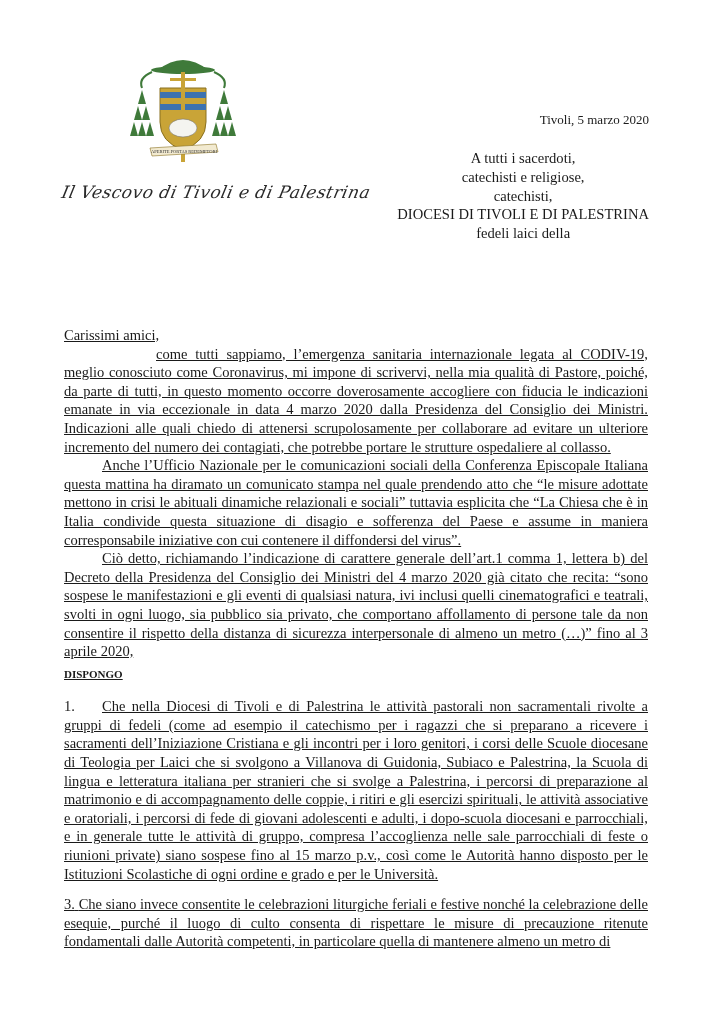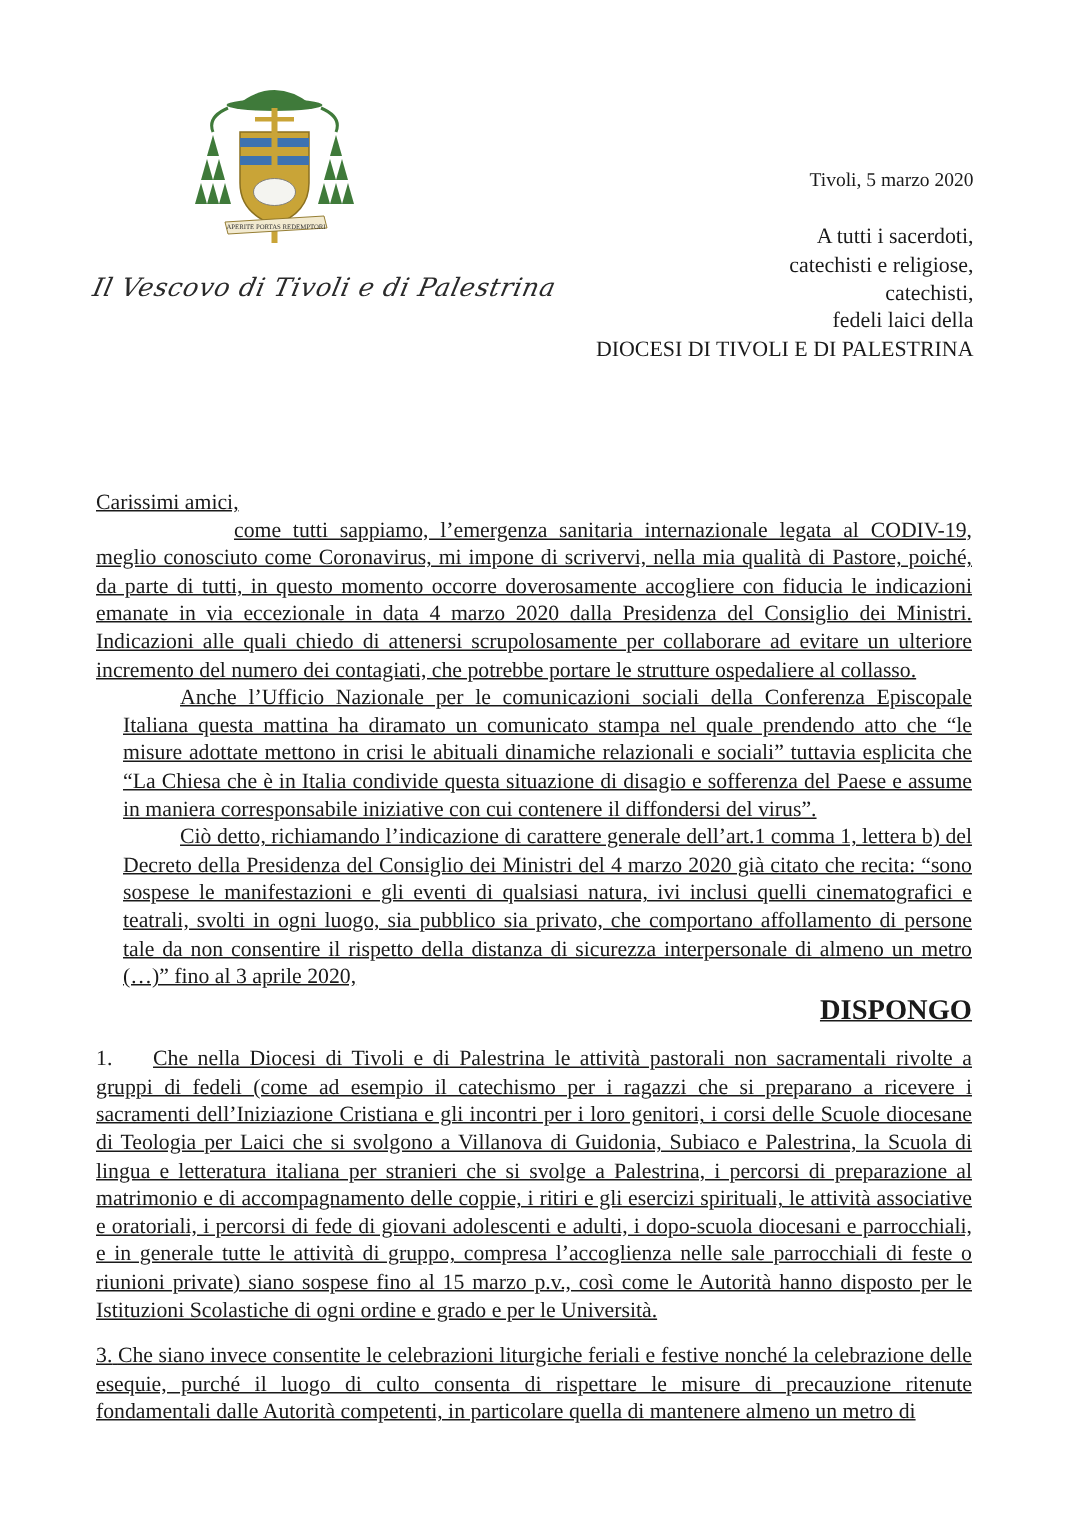--- a/index.html
+++ b/index.html
@@ -2,26 +2,26 @@
 <html><head>
 <meta charset="utf-8">
 <style>
   html, body { margin:0; padding:0; background:#ffffff; }
   body { width:725px; height:1024px; position:relative; overflow:hidden;
          font-family:"Liberation Serif","DejaVu Serif",serif; color:#1a1a1a; }
   .crest { position:absolute; left:128px; top:48px; width:110px; height:120px; }
   .signature-script { position:absolute; left:62px; top:182px; font-family:"DejaVu Serif",serif;
          font-style:italic; font-size:17px; color:#2a2a2a; letter-spacing:0.5px; transform:skewX(-12deg); }
   .date { position:absolute; right:76px; top:80px; font-size:13px;margin-top:32px; }
-  .recipients { position:absolute; right:76px; top:149px; text-align:right; font-size:14.6px; line-height:18.8px; }
+  .recipients { position:absolute; right:76px; top:149px; text-align:center; font-size:14.6px; line-height:18.8px; }
   .body { position:absolute; left:64px; top:326px; width:584px; font-size:14.5px; line-height:18.6px;text-decoration:underline; }
   .p { text-align:justify; margin:0; }
   .indent-big { text-indent:92px; }
-  .indent { text-indent:38px;margin-left:18px; }
-  .title { text-align:right; font-weight:bold; margin:4px 0 14px 0; font-size:19px; }
+  .indent { text-indent:38px; }
+  .title { text-align:left; font-weight:bold; margin:4px 0 14px 0; font-size:11px; }
   .item { margin:0 0 12px 0; text-align:justify; }
   .item1 .num { display:inline-block; width:38px; }
 </style>
 </head>
 <body>
 
 <div class="crest">
   <svg width="110" height="120" viewBox="0 0 110 120">
 
     <path d="M30 22 Q55 2 80 22 Z" fill="#3f7a3a"></path>
@@ -59,22 +59,22 @@
 </div>
 
 <div class="signature-script">Il Vescovo di Tivoli e di Palestrina</div>
 
 <div class="date">Tivoli, 5 marzo 2020</div>
 
 <div class="recipients">
   <div>A tutti i sacerdoti,</div>
   <div>catechisti e religiose,</div>
   <div>catechisti,</div>
+  <div>DIOCESI DI TIVOLI E DI PALESTRINA</div>
   <div>fedeli laici della</div>
-  <div>DIOCESI DI TIVOLI E DI PALESTRINA</div>
 </div>
 
 <div class="body">
   <p class="p">Carissimi amici,</p>
   <p class="p indent-big">come tutti sappiamo, l’emergenza sanitaria internazionale legata al CODIV-19, meglio conosciuto come Coronavirus, mi impone di scrivervi, nella mia qualità di Pastore, poiché, da parte di tutti, in questo momento occorre doverosamente accogliere con fiducia le indicazioni emanate in via eccezionale in data 4 marzo 2020 dalla Presidenza del Consiglio dei Ministri. Indicazioni alle quali chiedo di attenersi scrupolosamente per collaborare ad evitare un ulteriore incremento del numero dei contagiati, che potrebbe portare le strutture ospedaliere al collasso.</p>
   <p class="p indent">Anche l’Ufficio Nazionale per le comunicazioni sociali della Conferenza Episcopale Italiana questa mattina ha diramato un comunicato stampa nel quale prendendo atto che “le misure adottate mettono in crisi le abituali dinamiche relazionali e sociali” tuttavia esplicita che “La Chiesa che è in Italia condivide questa situazione di disagio e sofferenza del Paese e assume in maniera corresponsabile iniziative con cui contenere il diffondersi del virus”.</p>
   <p class="p indent">Ciò detto, richiamando l’indicazione di carattere generale dell’art.1 comma 1, lettera b) del Decreto della Presidenza del Consiglio dei Ministri del 4 marzo 2020 già citato che recita: “sono sospese le manifestazioni e gli eventi di qualsiasi natura, ivi inclusi quelli cinematografici e teatrali, svolti in ogni luogo, sia pubblico sia privato, che comportano affollamento di persone tale da non consentire il rispetto della distanza di sicurezza interpersonale di almeno un metro (…)” fino al 3 aprile 2020,</p>
   <div class="title">DISPONGO</div>
   <p class="item item1"><span class="num">1.</span><span>Che nella Diocesi di Tivoli e di Palestrina le attività pastorali non sacramentali rivolte a gruppi di fedeli (come ad esempio il catechismo per i ragazzi che si preparano a ricevere i sacramenti dell’Iniziazione Cristiana e gli incontri per i loro genitori, i corsi delle Scuole diocesane di Teologia per Laici che si svolgono a Villanova di Guidonia, Subiaco e Palestrina, la Scuola di lingua e letteratura italiana per stranieri che si svolge a Palestrina, i percorsi di preparazione al matrimonio e di accompagnamento delle coppie, i ritiri e gli esercizi spirituali, le attività associative e oratoriali, i percorsi di fede di giovani adolescenti e adulti, i dopo-scuola diocesani e parrocchiali, e in generale tutte le attività di gruppo, compresa l’accoglienza nelle sale parrocchiali di feste o riunioni private) siano sospese fino al 15 marzo p.v., così come le Autorità hanno disposto per le Istituzioni Scolastiche di ogni ordine e grado e per le Università.</span></p>
   <p class="item"><span>3.</span> <span>Che siano invece consentite le celebrazioni liturgiche feriali e festive nonché la celebrazione delle esequie, purché il luogo di culto consenta di rispettare le misure di precauzione ritenute fondamentali dalle Autorità competenti, in particolare quella di mantenere almeno un metro di</span></p>

